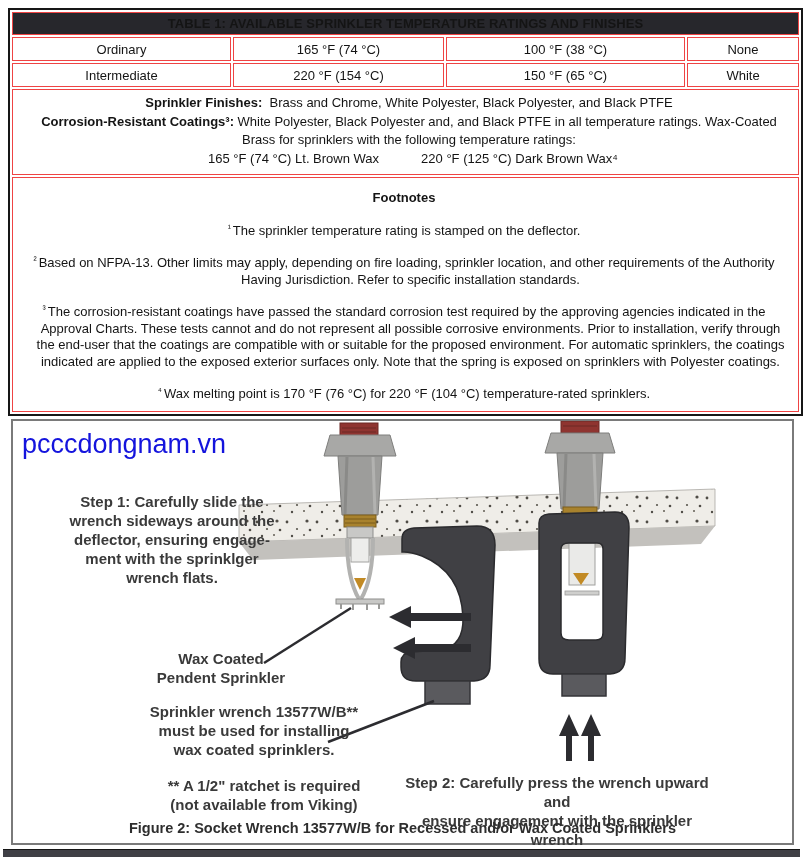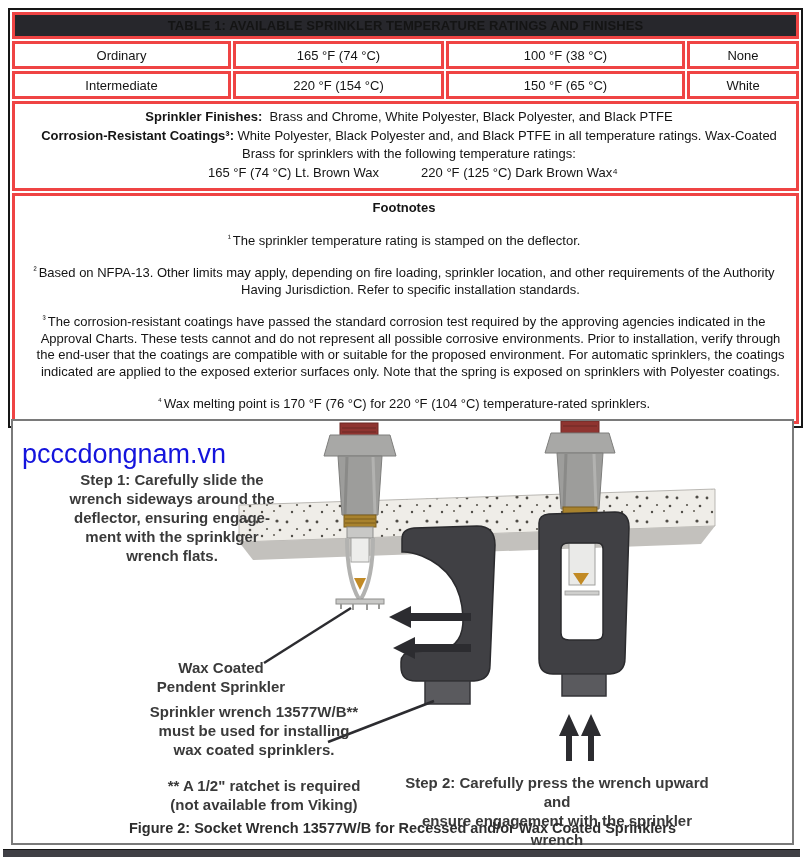--- a/index.html
+++ b/index.html
@@ -6,43 +6,43 @@
   body{
     width:803px;height:857px;position:relative;overflow:hidden;
     background:#ffffff;font-family:"Liberation Sans",sans-serif;color:#111;
   }
   
   table.t1{
     position:absolute;left:8px;top:8px;width:787px;
     border:2px solid #161616;border-collapse:separate;border-spacing:2px;
     table-layout:fixed;background:#fff;
   }
-  table.t1 td{border:3px solid #ef4444;text-align:center;vertical-align:middle;font-size:13px;color:#141414}
+  table.t1 td{border:1px solid #ef4444;text-align:center;vertical-align:middle;font-size:13px;color:#141414}
   td.bar{background:#27272c;color:#fff;font-weight:bold;height:19px;font-size:13.5px;letter-spacing:.1px}
   td.hdr{background:#adadad;font-weight:bold;height:36px;line-height:1.25;white-space:pre-line;color:#1c1c1c}
   td.cell{height:20px}
   td.block{text-align:left;padding:4px 6px 6px 13px;font-size:13px;line-height:18.5px}
   td.fnblock{text-align:left;padding:2px 8px 8px 5px;font-size:12.5px;line-height:16.5px}
   .bold{font-weight:bold}
-  .fnhead{font-weight:bold;font-size:13px;margin:2px 0 4px}
+  .fnhead{font-weight:bold;font-size:13px;margin:10px 0 4px}
   .fn{padding-left:13px;text-indent:-13px;margin-top:13px}
   .mk{font-size:9.5px;vertical-align:4px;margin-right:2px}
   .waxline{padding-left:8px}
   .gap{display:inline-block;width:42px}
   
   .figure{
     position:absolute;left:11px;top:419px;width:783px;height:426px;
     border:2px solid #7a7a7a;box-sizing:border-box;background:#fff;
   }
   .fig-svg{position:absolute;left:0;top:0;width:779px;height:422px}
-  .wm{position:absolute;left:9px;top:18px;font-size:27px;color:#1414dd}
+  .wm{position:absolute;left:9px;top:8px;font-size:27px;color:#1414dd}
   .ft{position:absolute;font-weight:bold;color:#3a3a3a;font-size:15px;text-align:center;
       white-space:pre-line;line-height:19px}
-  #step1{left:33px;top:49px;width:252px}
-  #labwax{left:88px;top:237px;width:240px}
+  #step1{left:33px;top:71px;width:252px}
+  #labwax{left:88px;top:228px;width:240px}
   #labwrench{left:107px;top:281px;width:268px}
   #ratchet{left:122px;top:355px;width:258px}
   #step2{left:390px;top:352px;width:308px}
   .capt{position:absolute;left:0;top:399px;width:779px;text-align:center;font-weight:bold;
         font-size:14.5px;color:#2e2e2e}
   
   .nextbar{position:absolute;left:3px;top:849px;width:797px;height:8px;background:#3f3f45;border-top:1px solid #151515}
 </style>
 </head>
 <body>

